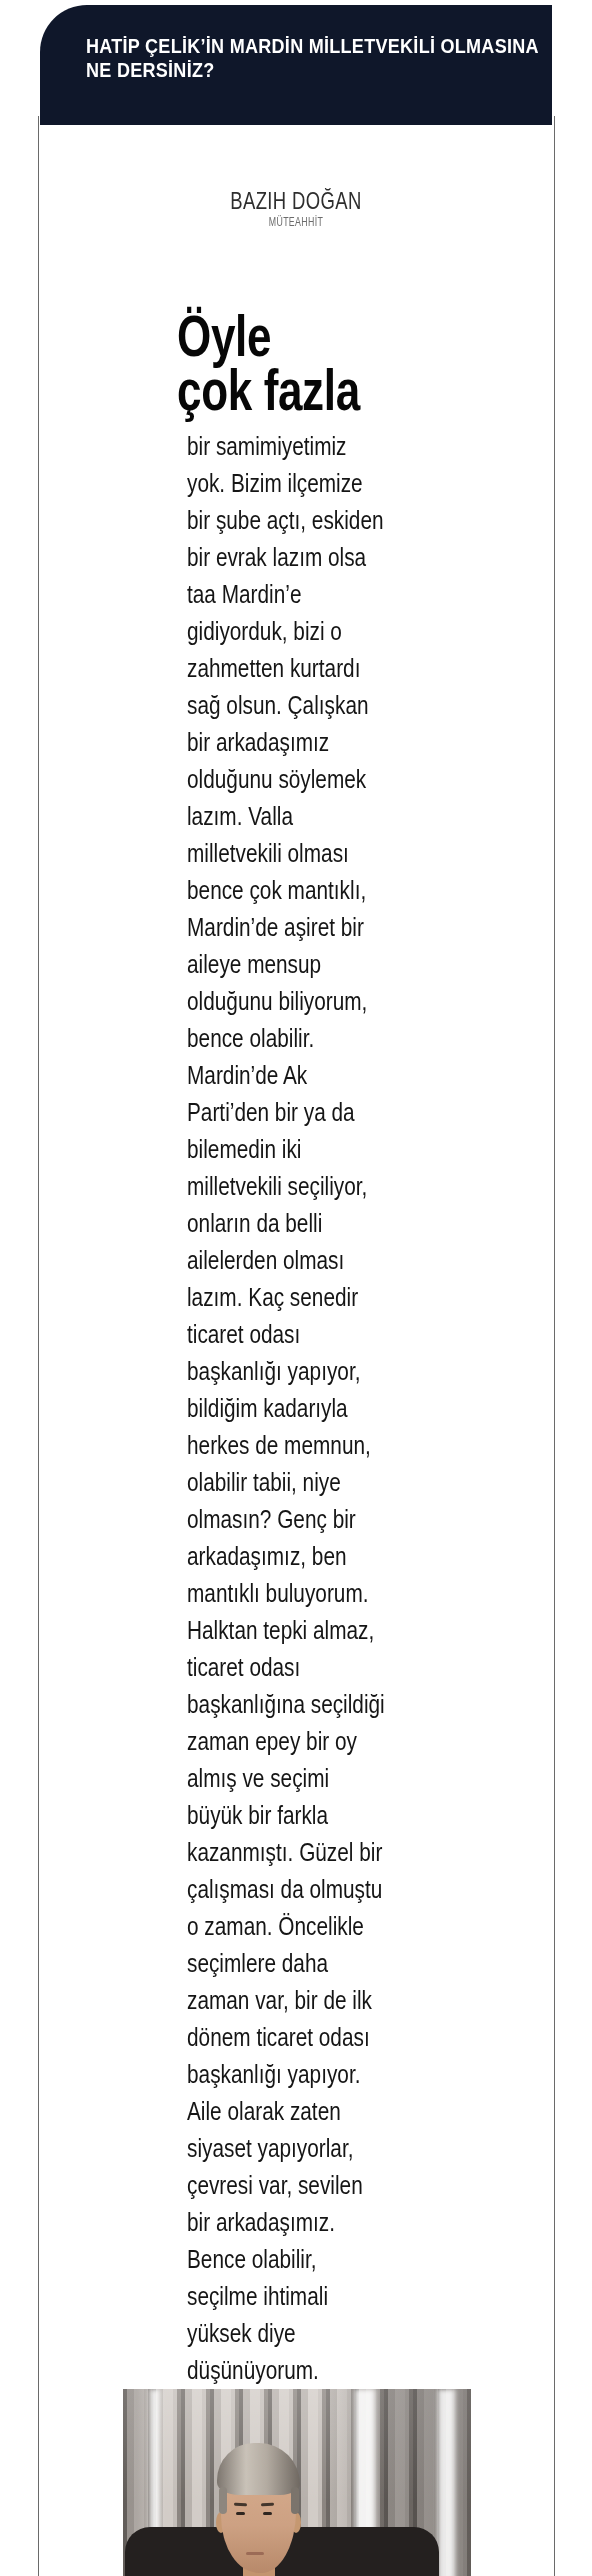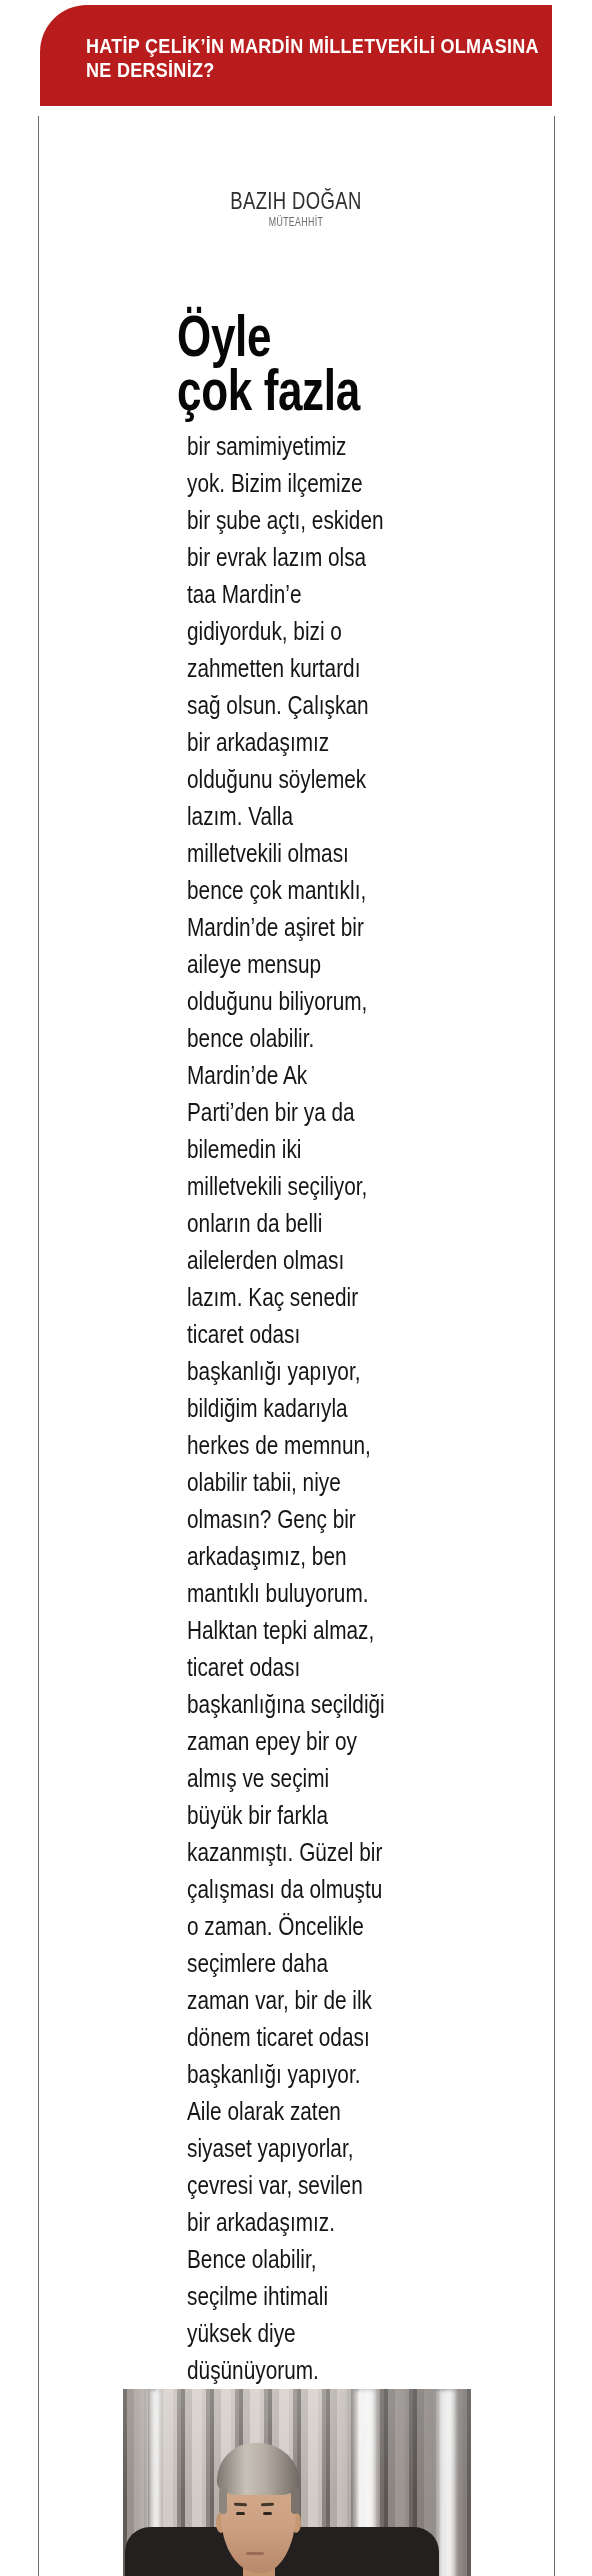--- a/index.html
+++ b/index.html
@@ -2,22 +2,22 @@
 <html style="font-size:8.2px"><head>
 <meta charset="utf-8">
 <style>
   html,body{margin:0;padding:0;background:#ffffff;}
   #page{
     position:relative;width:592px;height:3021px;background:#ffffff;
     font-family:"Liberation Sans", sans-serif;overflow:hidden;
   }
   
   #banner{
-    position:absolute;left:40px;top:4.6px;width:512px;height:101px;
-    background:#b91c1c;border-top-left-radius:47px;
+    position:absolute;left:40px;top:4.6px;width:512px;height:120px;
+    background:#0f172a;border-top-left-radius:47px;
   }
   #banner .title{
     position:absolute;left:46px;top:29px;color:#ffffff;font-weight:700;
     font-size:19.6px;line-height:24px;letter-spacing:0.3px;
     transform:scaleX(.92);transform-origin:left top;white-space:nowrap;
   }
   
   .vline{position:absolute;top:116px;width:1px;height:2904px;background:#6a6a6a;}
   #vline-left{left:38px;}
   #vline-right{left:554px;}

